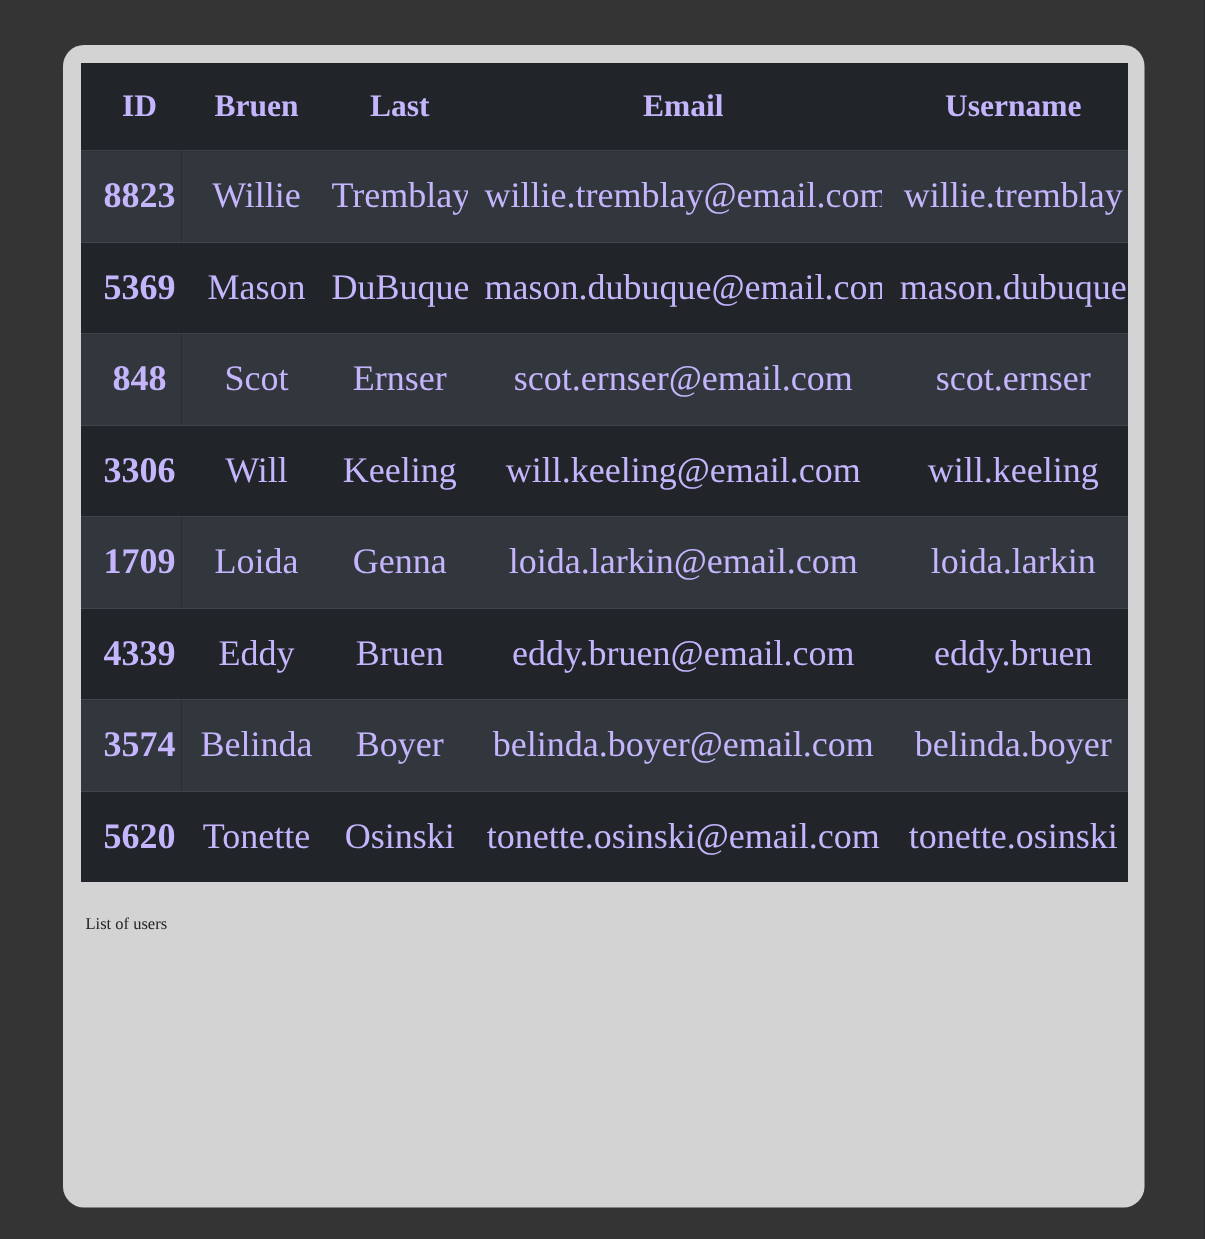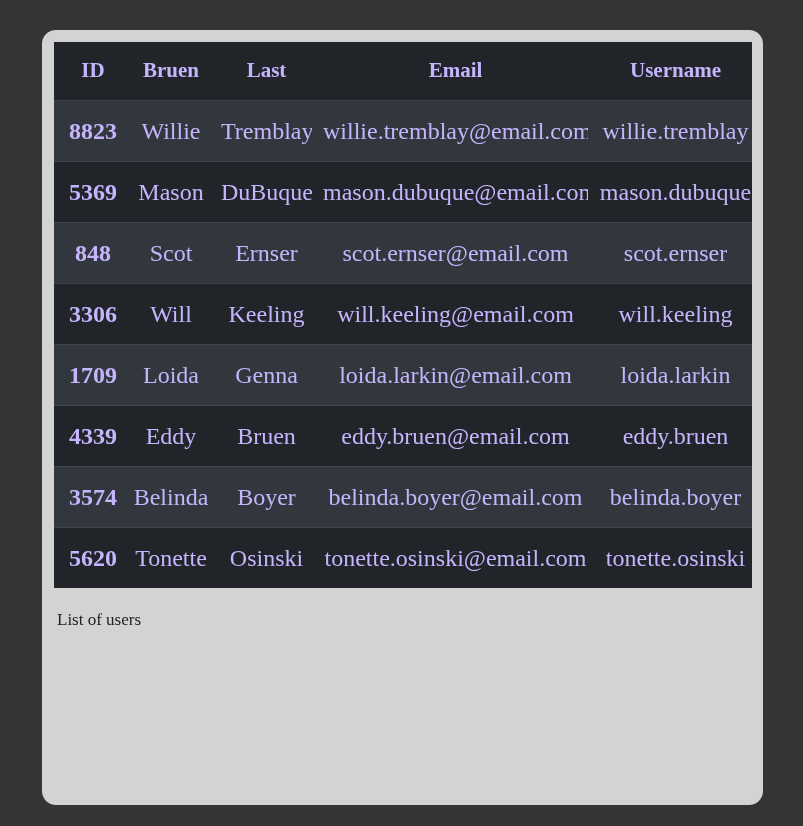--- a/index.html
+++ b/index.html
@@ -86,21 +86,21 @@
   
   .col-id       { width: 67px; }
   .col-first    { width: 89px; }
   .col-last     { width: 102px; }
   .col-email    { width: 276px; }
   .col-username { width: 164px; }
 
   
   #table-caption {
     color: #232323;
-    font-size: 17px;
+    font-size: 11px;
     line-height: 1;
     padding: 23px 0 0 3px;
   }
 </style>
 </head>
 <body>
 
 <div id="card">
 
   <table id="users-table">

